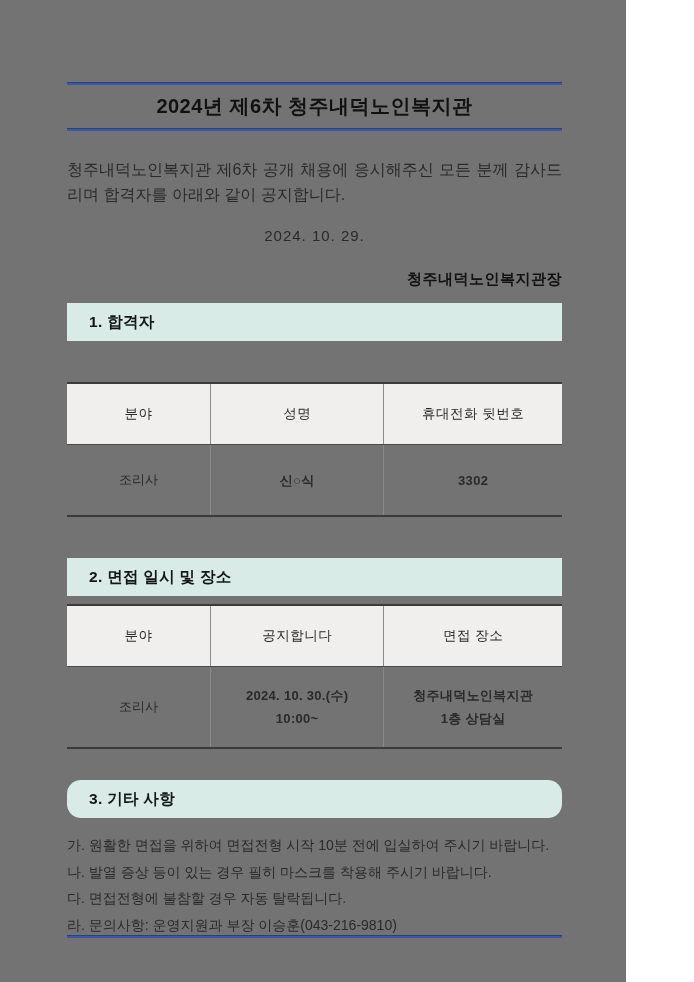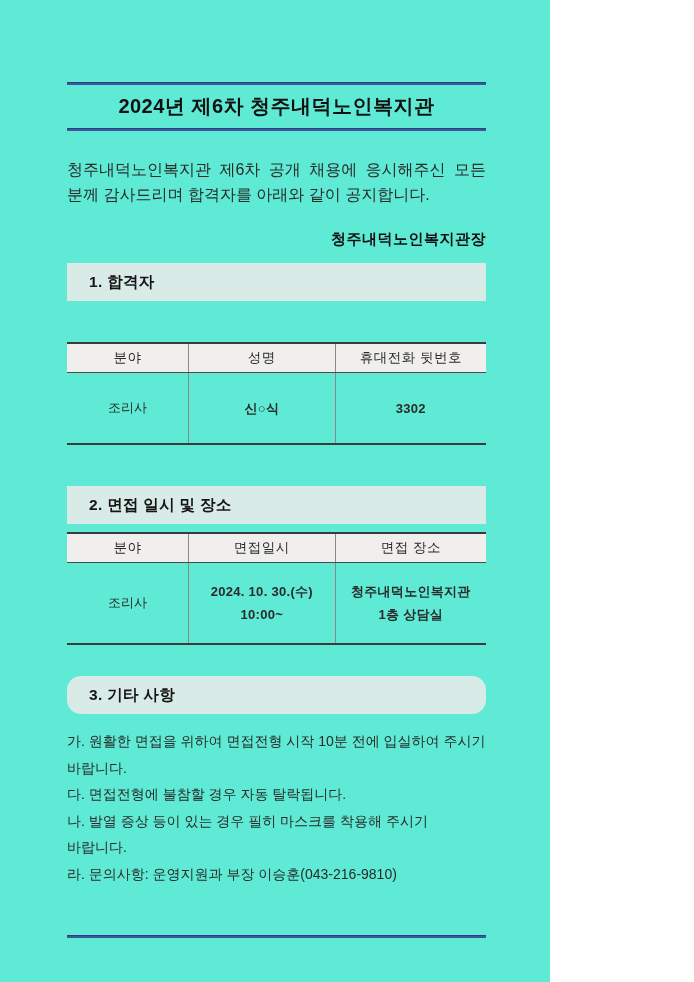--- a/index.html
+++ b/index.html
@@ -1,19 +1,19 @@
 <!DOCTYPE html>
 <html><head>
 <meta charset="utf-8">
 <style>
   html, body { margin: 0; padding: 0; background: #ffffff; }
   .page {
     position: relative;
-    width: 550px; height: 982px;
-    background: #5eead4;
+    width: 626px; height: 982px;
+    background: #737373;
     font-family: "Liberation Sans", "DejaVu Sans", sans-serif;
     color: #222222;
     overflow: hidden;
   }
   .content { margin-left: 67px; margin-right: 64px; }
 
   .rule { height: 3px; background: #3a57a0; border-top: 1px solid #27407e; box-sizing: border-box; }
   .rule-top { margin-top: 82px; }
 
   .doc-title { padding: 6px 0 7px 0; text-align: center; }
@@ -64,21 +64,21 @@
     border-bottom: 2px solid #3b3b3b;
   }
   .tbl-1 { margin-top: 41px; }
   .tbl-2 { margin-top: 8px; }
   table.doc-table th {
     background: #f0efee;
     font-weight: normal;
     font-size: 13.5px; color: #2a2a2a;
     height: 28px;
     border-bottom: 1px solid #4a4a4a;
-    padding: 0; text-align: center; vertical-align: middle;
+    padding: 16px; text-align: center; vertical-align: middle;
     letter-spacing: 0.5px;
   }
   table.doc-table td {
     font-size: 13px; color: #2a2a2a;
     text-align: center; vertical-align: middle;
     padding: 0;
   }
   table.doc-table th + th, table.doc-table td + td { border-left: 1px solid #8a8a8a; }
   .tbl-1 td { height: 70px; }
   .tbl-2 td { height: 80px; }
@@ -99,20 +99,21 @@
   <div class="content">
 
     <div class="rule rule-top"></div>
     <div class="doc-title">
       <div class="t-line">2024년 제6차 청주내덕노인복지관</div>
     </div>
     <div class="rule"></div>
 
     <div class="intro">청주내덕노인복지관 제6차 공개 채용에 응시해주신 모든 분께 감사드리며 합격자를 아래와 같이 공지합니다.</div>
 
+    <div class="doc-date">2024. 10. 29.</div>
 
     <div class="signer">청주내덕노인복지관장</div>
 
     <div class="section-bar bar-1">
       <span class="sec-label">1. 합격자</span>
     </div>
 
     <table class="doc-table tbl-1">
       <colgroup>
           <col style="width:29%">
@@ -141,21 +142,21 @@
 
     <table class="doc-table tbl-2">
       <colgroup>
           <col style="width:29%">
           <col style="width:35%">
           <col style="width:36%">
         </colgroup>
       <thead>
         <tr>
           <th>분야</th>
-          <th>면접일시</th>
+          <th>공지합니다</th>
           <th>면접 장소</th>
         </tr>
       </thead>
       <tbody>
         <tr>
           <td>조리사</td>
           <td class="emph">
             <span>2024. 10. 30.(수)</span><br>
             <span>10:00~</span>
           </td>
@@ -166,21 +167,21 @@
         </tr>
       </tbody>
     </table>
 
     <div class="section-bar bar-3">
       <span class="sec-label">3. 기타 사항</span>
     </div>
 
     <div class="notes">
       <div class="note-line">가. 원활한 면접을 위하여 면접전형 시작 10분 전에 입실하여 주시기 바랍니다.</div>
+      <div class="note-line">나. 발열 증상 등이 있는 경우 필히 마스크를 착용해 주시기 바랍니다.</div>
       <div class="note-line">다. 면접전형에 불참할 경우 자동 탈락됩니다.</div>
-      <div class="note-line">나. 발열 증상 등이 있는 경우 필히 마스크를 착용해 주시기 바랍니다.</div>
       <div class="note-line">라. 문의사항: 운영지원과 부장 이승훈(043-216-9810)</div>
     </div>
 
   </div>
 
   <div class="rule rule-bottom"></div>
 </div>
 
 </body></html>

